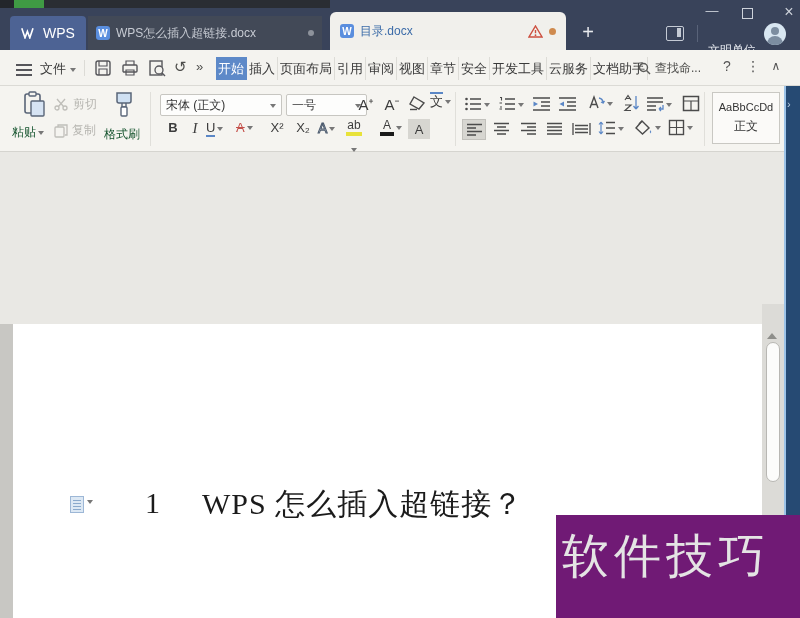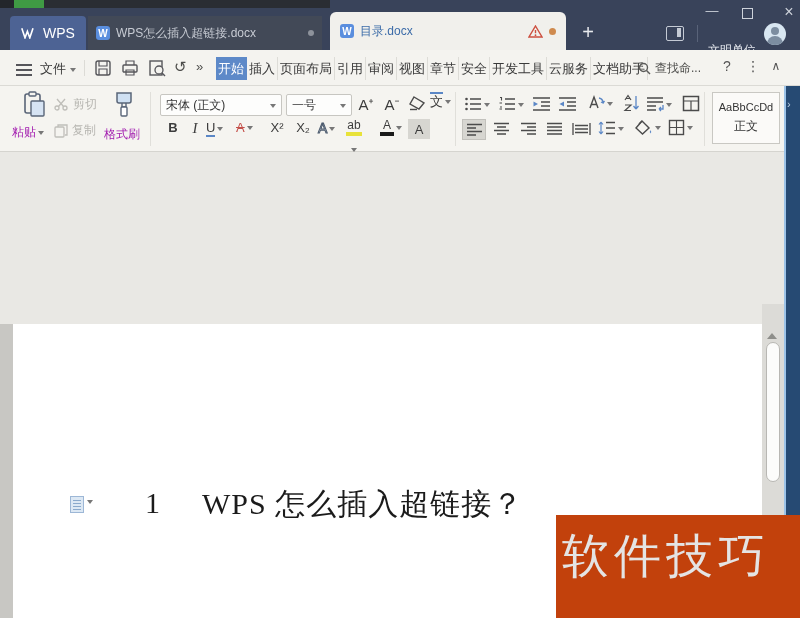--- a/index.html
+++ b/index.html
@@ -52,21 +52,21 @@
   .mi { font-size:13px; color:#3a3a3a; padding:3px 2px; border-right:1px solid #dddcd7; line-height:17px; white-space:nowrap; }
   .mi.active { background:#5d89c8; color:#fff; border-right-color:transparent; }
   #search-cmd { left:638px; top:10px; display:flex; align-items:center; gap:4px; font-size:12px; color:#4c4c4a; }
   #help-btn { left:718px; top:8px; font-size:14px; color:#555; width:18px; text-align:center; }
   #kebab-btn { left:746px; top:8px; font-size:14px; color:#555; width:14px; text-align:center; }
   #collapse-btn { left:768px; top:9px; font-size:12px; color:#555; width:16px; text-align:center; }
 
   
   #ribbon { left:0; top:86px; width:800px; height:66px; background:#f5f4f0; border-bottom:1px solid #d5d4cf; }
   .rsep { top:6px; width:1px; height:54px; background:#e0dfda; }
-  .rlabel { font-size:12px; color:#a21caf; white-space:nowrap; }
+  .rlabel { font-size:12px; color:#14532d; white-space:nowrap; }
   .grayed { color:#b7b6b1 !important; }
   .grayed svg * { stroke:#bfbeb9 !important; }
   .rbtn { display:flex; align-items:center; justify-content:center; }
   .sel { background:#fdfdfc; border:1px solid #c7c6c1; height:22px; display:flex; align-items:center;
     font-size:12px; color:#333; padding:0 5px; justify-content:space-between; border-radius:2px; }
   .lbtn { height:22px; font-size:13px; color:#3d3d3d; display:flex; align-items:flex-start; justify-content:center; }
   .u-blue { border-bottom:2px solid #5b87c6; }
   .strike-red { color:#c4504a; text-decoration:line-through; }
   .hl-bar { display:block; width:16px; height:4px; background:#e8e23a; margin-top:0px; }
   .fc-bar { display:block; width:14px; height:4px; background:#1a1a1a; margin-top:0px; }
@@ -91,21 +91,21 @@
   #vscroll { left:762px; top:152px; width:22px; height:450px; background:#dcdbd7; }
   #vthumb { left:766px; top:190px; width:14px; height:140px; background:#fcfcfb; border:1px solid #b8b7b3; border-radius:7px; }
   #vup { left:767px; top:176px; width:0; height:0; border:5px solid transparent; border-bottom:6px solid #8e8e8a; }
   #ruler-toggle { left:766px; top:156px; width:12px; height:12px; }
 
   
   #right-strip { left:784px; top:86px; width:16px; height:474px; background:#264a73; border-left:2px solid #9cc3e8; }
   #gallery-more { left:787px; top:98px; color:#b9cfe4; font-size:11px; }
 
   
-  #watermark-box { left:556px; top:515px; width:244px; height:103px; background:#c2410c; z-index:50; }
+  #watermark-box { left:556px; top:515px; width:244px; height:103px; background:#701a75; z-index:50; }
   #watermark-text { left:6px; top:10px; font-size:47px; color:#e4e4e4; letter-spacing:5px; white-space:nowrap; }
 
   svg { display:block; }
 </style>
 </head>
 <body>
 
 <div id="desktop-strip" class="abs">
   <div class="abs seg1"></div>
   <div class="abs seg2"></div>
@@ -234,21 +234,21 @@
     <path d="M10 12 v4 h4 v-4" fill="none" stroke="#5a6578" stroke-width="1.4"></path>
     <rect x="9" y="16" width="6" height="9" rx="1" fill="#fff" stroke="#5a6578" stroke-width="1.4"></rect>
   </svg>
   <div class="abs rlabel" style="left:104px; top:40px;">格式刷</div>
   <div class="abs rsep" style="left:150px"></div>
 
   <div class="abs sel" style="left:160px; top:8px; width:122px;">
     <span>宋体 (正文)</span>
     <span class="caret"></span>
   </div>
-  <div class="abs sel" style="left:286px; top:8px; width:66px;">
+  <div class="abs sel" style="left:286px; top:8px; width:81px;">
     <span>一号</span>
     <span class="caret"></span>
   </div>
   <div class="abs lbtn" style="left:354px; top:8px; width:24px; font-size:15px;">A⁺</div>
   <div class="abs lbtn" style="left:380px; top:8px; width:24px; font-size:15px;">A⁻</div>
   <svg class="abs" style="left:408px; top:9px" width="18" height="16" viewBox="0 0 18 16">
     <path d="M6 2 L16 8 L11 14 L2 9 Z" fill="none" stroke="#4b4b4b" stroke-width="1.4"></path>
     <line x1="2" y1="14.5" x2="9" y2="14.5" stroke="#4b4b4b" stroke-width="1.4"></line>
   </svg>
   <div class="abs rbtn" style="left:430px; top:6px; gap:2px;">

